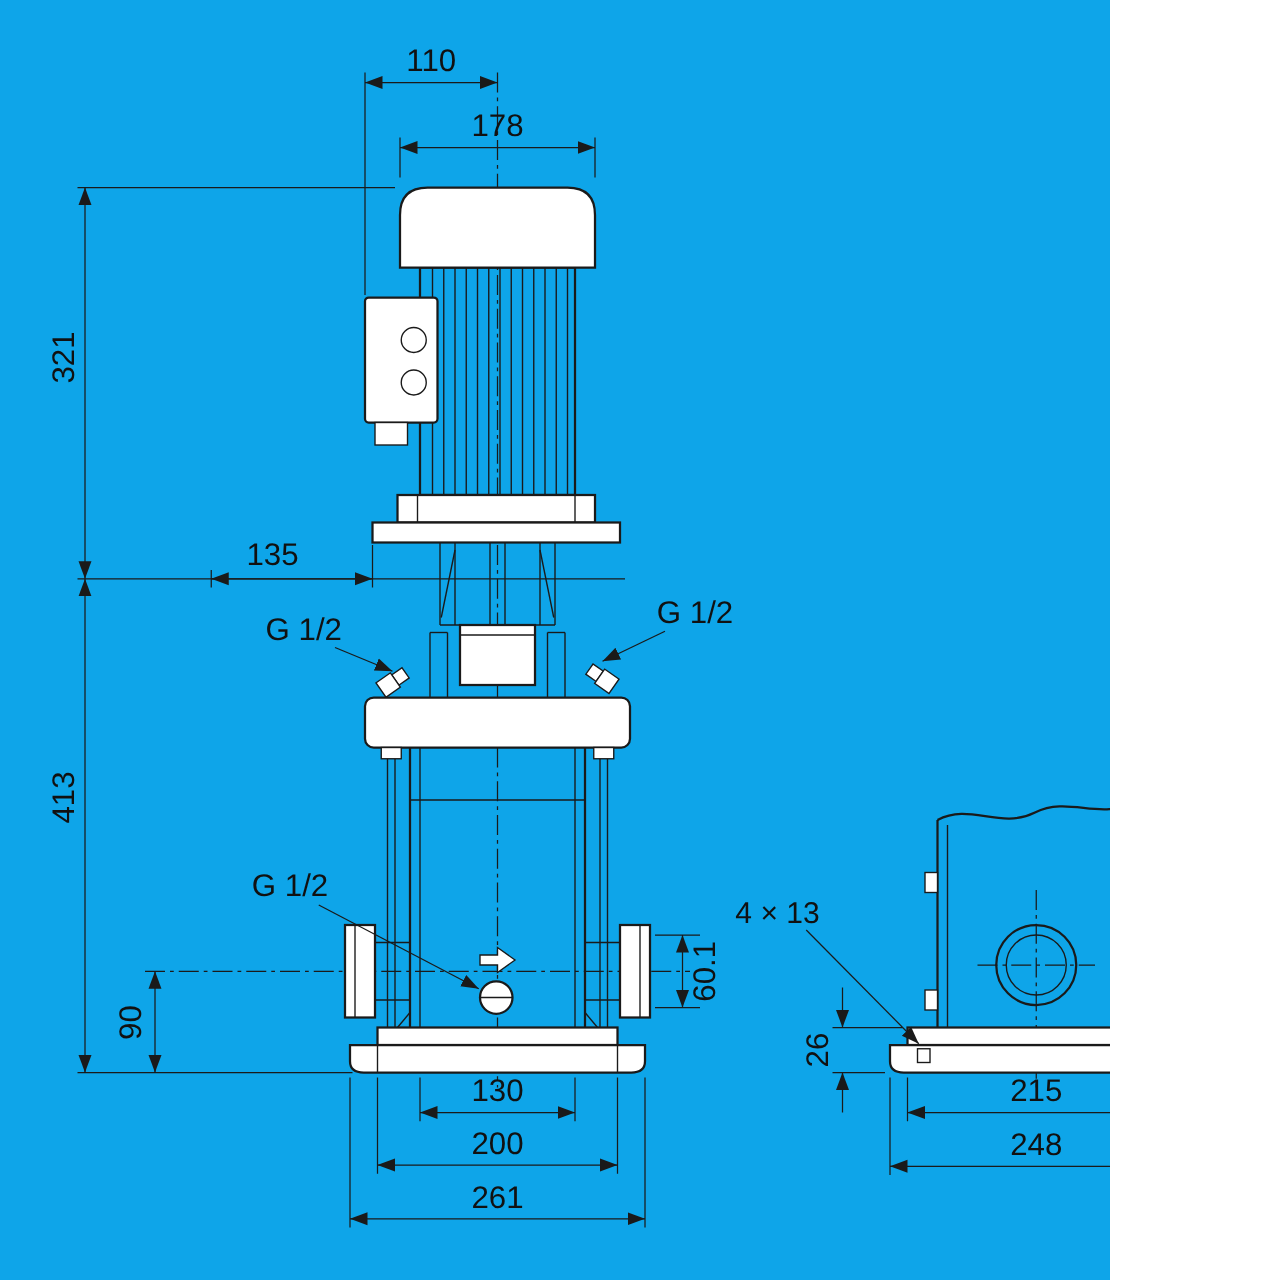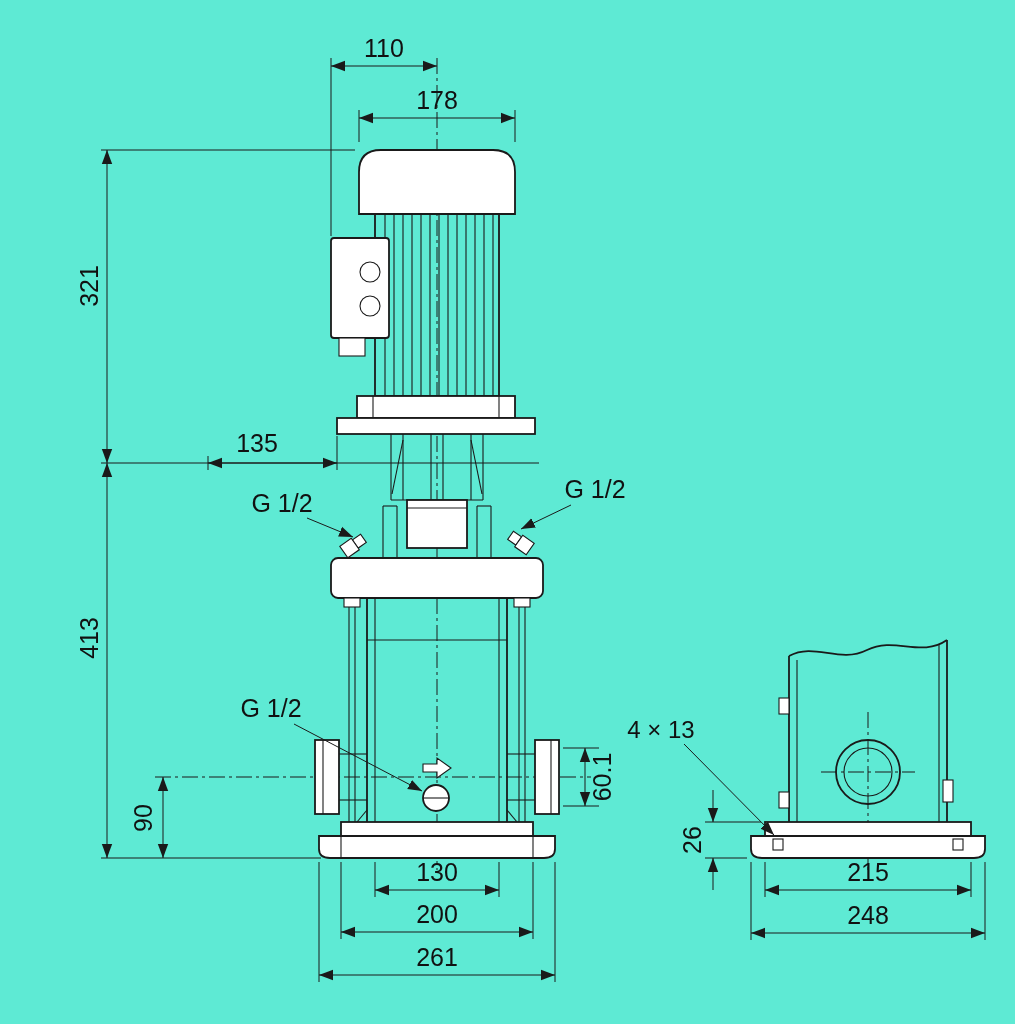--- a/index.html
+++ b/index.html
@@ -1,16 +1,16 @@
 <!DOCTYPE html>
 <html><head>
 <meta charset="utf-8">
 <style>
   html,body{margin:0;padding:0;background:#ffffff;}
-  .stage{position:relative;width:976px;height:1024px;background:#5eead4;overflow:hidden;padding-left:39px;}
+  .stage{position:relative;width:888px;height:1024px;background:#0ea5e9;overflow:hidden;}
   svg{display:block;}
   svg text{
     font-family:"Liberation Sans", sans-serif;
     font-size:25px;
     fill:#111111;
   }
   svg text.small{font-size:24px;}
   .outline{stroke:#1a1a1a;stroke-width:1.8;fill:none;}
   .outline-f{stroke:#1a1a1a;stroke-width:1.8;fill:#ffffff;}
   .thin{stroke:#1a1a1a;stroke-width:1.1;fill:none;}

